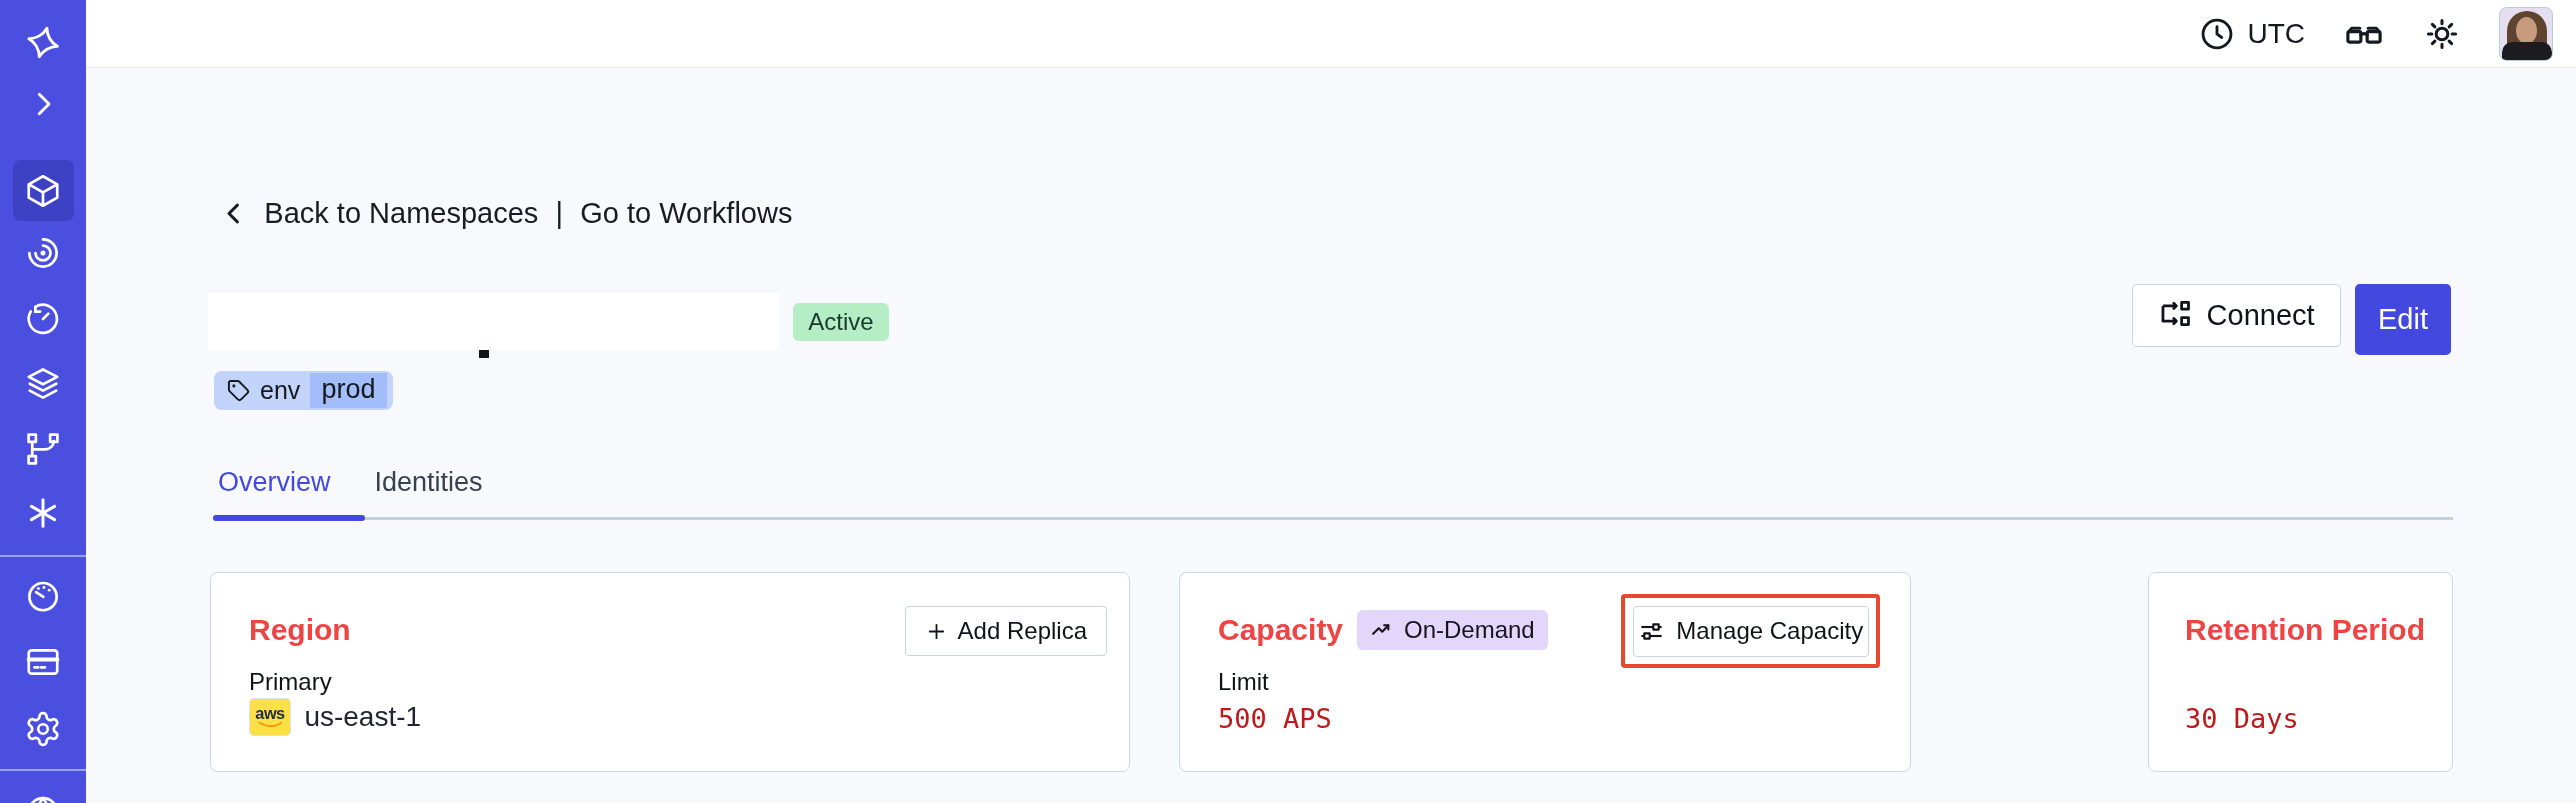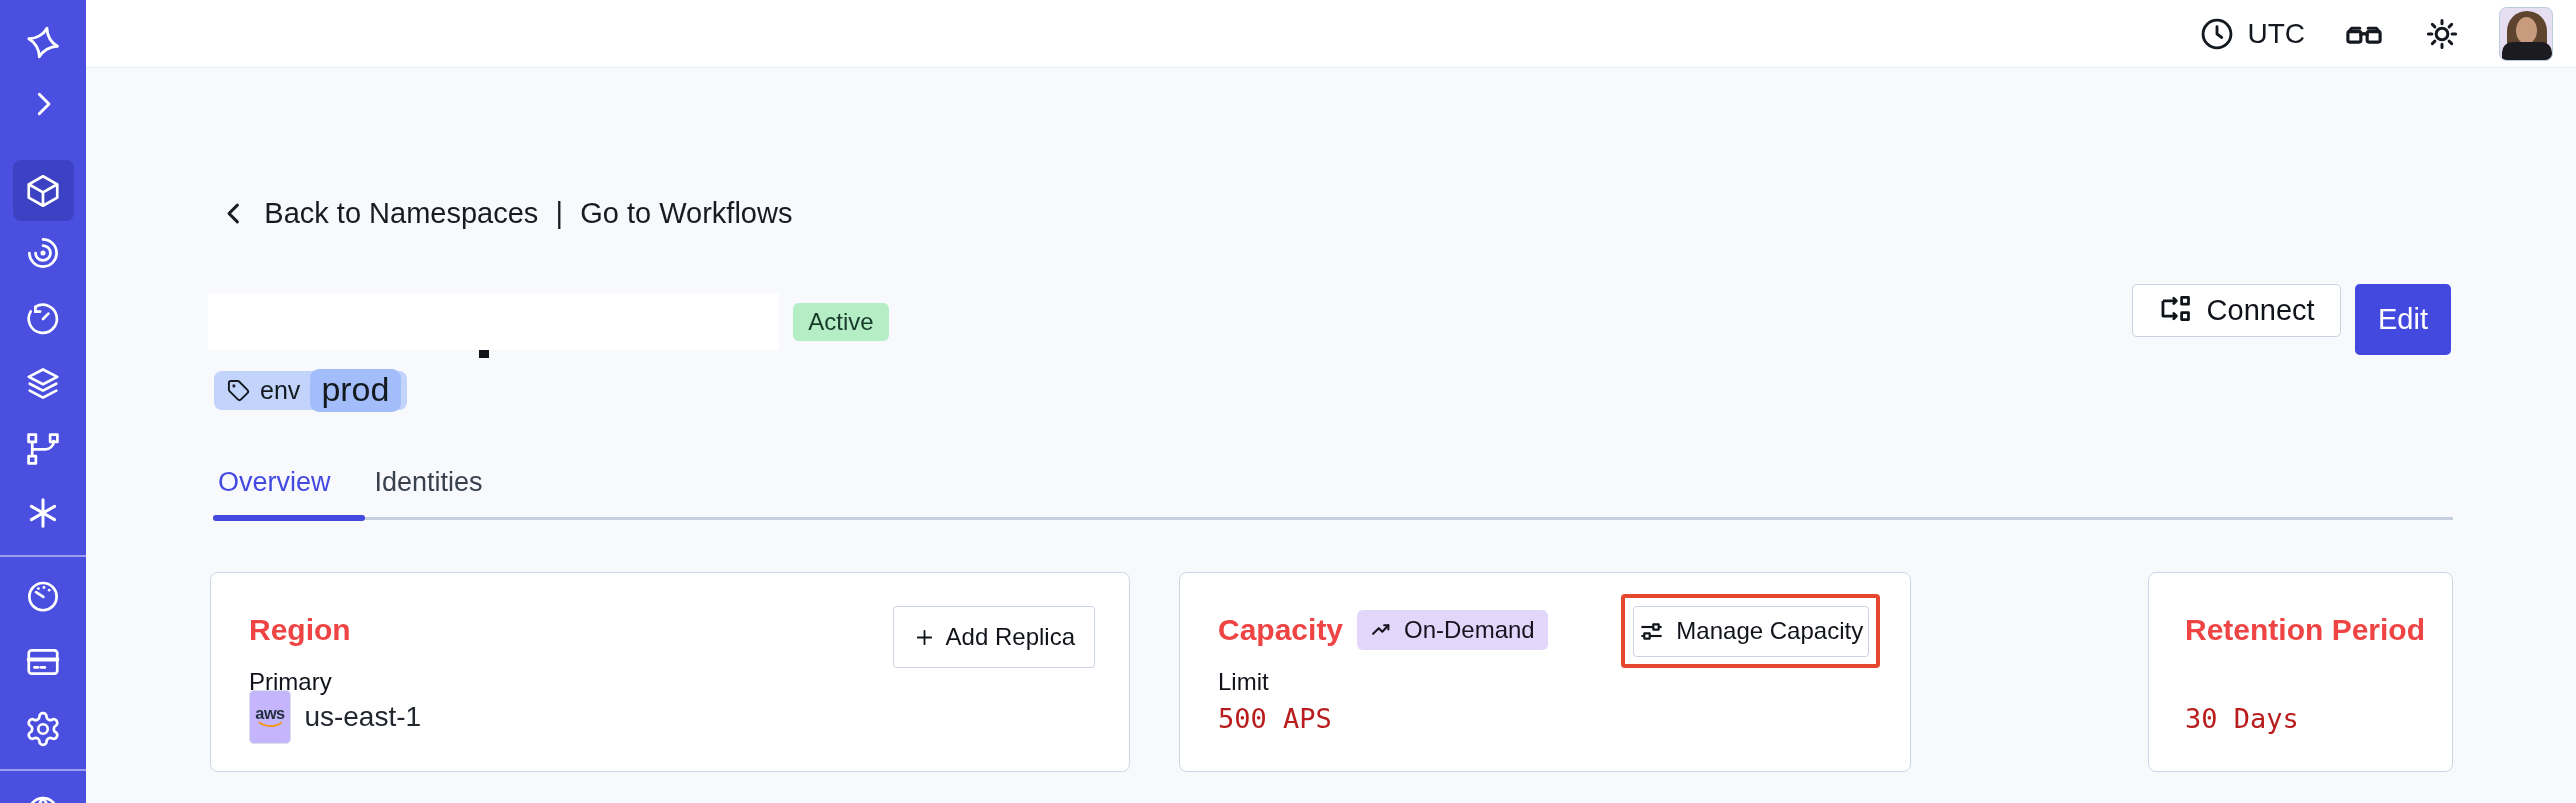--- a/index.html
+++ b/index.html
@@ -71,35 +71,35 @@
     font-size:24px; border-radius:5.8px;
   }
 
   .tag-pill {
     position:absolute; left:128px; top:290px; height:39px;
     display:flex; align-items:center; gap:9.6px;
     background:var(--tag-bg, #c3d4fc); border-radius:7.7px;
     padding:0 5.8px 0 13.4px; color:#14181f; font-size:25px; cursor:pointer;
   }
   .tag-chip {
-    background:var(--tag-chip-bg, #a2bdf9); border-radius:9px;
-    padding:1px 11.5px 2.9px; font-size:34px;
+    background:var(--tag-chip-bg, #a2bdf9); border-radius:0;
+    padding:1px 11.5px 2.9px; font-size:27px;
   }
 
   .header-actions {
     position:absolute; right:125px; top:203px; height:71px;
     display:flex; gap:14.4px;
   }
   .btn {
     display:flex; align-items:center; justify-content:center; gap:13.4px;
     background:#ffffff; border:1.9px solid #c8d2e0; border-radius:4.8px;
     font-size:29px; color:#10141a; cursor:pointer;
     font-family:"Liberation Sans", sans-serif;
   }
-  .btn-connect { padding:0 25px; height:53px; }
+  .btn-connect { padding:0 25px; height:63px; }
   .btn-edit {
     width:96px; height:71px;
     background:var(--accent, #4348df); border:none; color:#ffffff;
     display:flex; align-items:center; justify-content:center;
     border-radius:4.8px; font-size:29px; cursor:pointer;
   }
 
   .tabs { position:absolute; left:132px; top:386px; display:flex; gap:44px; }
   .tab { font-size:27px; color:#39414e; cursor:pointer; padding-bottom:25px; }
   .tab.active { color:var(--accent, #4348df); font-weight:500; }
@@ -120,42 +120,42 @@
   .mono-value {
     position:absolute; left:38px; top:130px;
     font-family:"DejaVu Sans Mono", monospace; font-size:27px; color:#b91c1c;
   }
 
   .btn-small {
     position:absolute; display:flex; align-items:center; justify-content:center; gap:9.6px;
     background:#fff; border:1.9px solid #c8d2e0; border-radius:3.8px;
     font-size:24px; font-weight:500; color:#10141a; cursor:pointer;
   }
-  .btn-add-replica { right:34px; top:33px; height:62px; padding:0 19px; }
+  .btn-add-replica { right:22px; top:33px; height:50px; padding:0 19px; }
 
   .ondemand-badge {
     position:absolute; left:177px; top:37px; height:40px;
     display:flex; align-items:center; gap:8.6px; padding:0 13.4px;
     background:var(--ondemand-bg, #e2d6fb); border-radius:5.8px;
     font-size:24px; color:#17141f;
   }
 
   .red-highlight {
     position:absolute; right:30px; top:21px; width:259px; height:74px;
     border:4.8px solid var(--highlight-red, #e5482e); border-radius:3.8px;
     display:flex; align-items:center; justify-content:center;
   }
   .btn-manage { position:static; height:51px; width:236px; gap:11.5px; }
 
   .region-value-row {
     position:absolute; left:38px; top:123px; height:42px;
     display:flex; align-items:center; gap:13.4px;
   }
   .aws-badge {
-    width:42px; height:54px; background:#c4b5fd; border:1.9px solid #dbe1ea; border-radius:4.8px;
+    width:42px; height:38px; background:#fde047; border:1.9px solid #dbe1ea; border-radius:4.8px;
     display:flex; flex-direction:column; align-items:center; justify-content:center;
   }
   .aws-badge .aws-text { font-size:16.3px; font-weight:700; letter-spacing:-0.5px; color:#232f3e; line-height:15.3px; }
   .region-value { font-size:28px; color:#21262f; }
 </style>
 </head>
 <body>
 
 <nav class="sidebar">
   <div class="side-item" style="top:12.5px">

